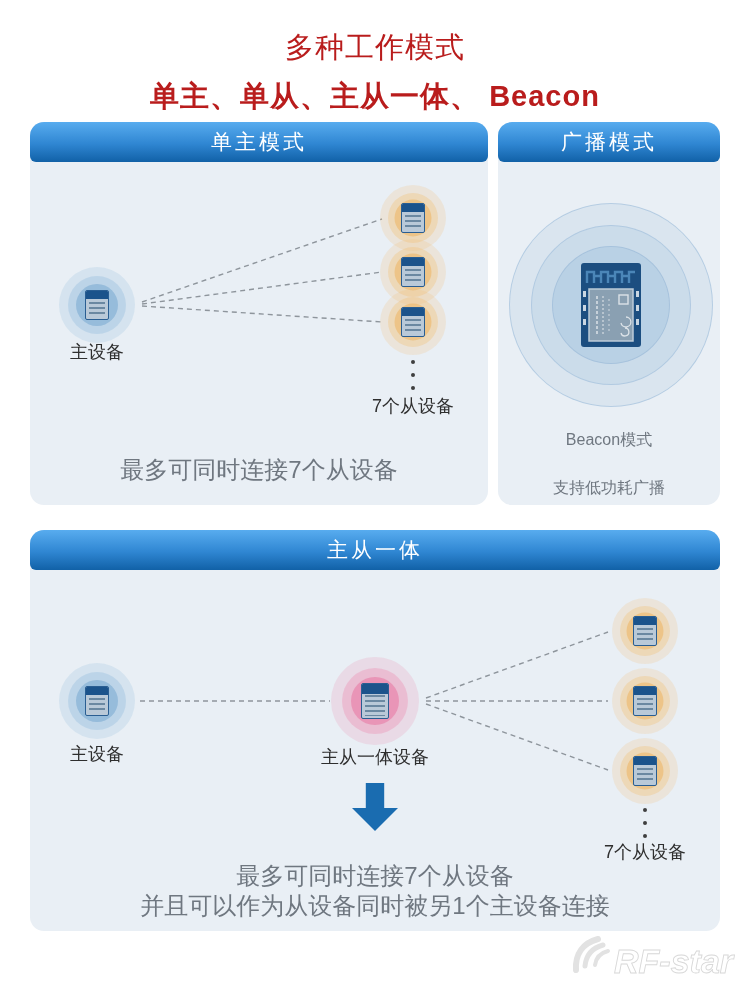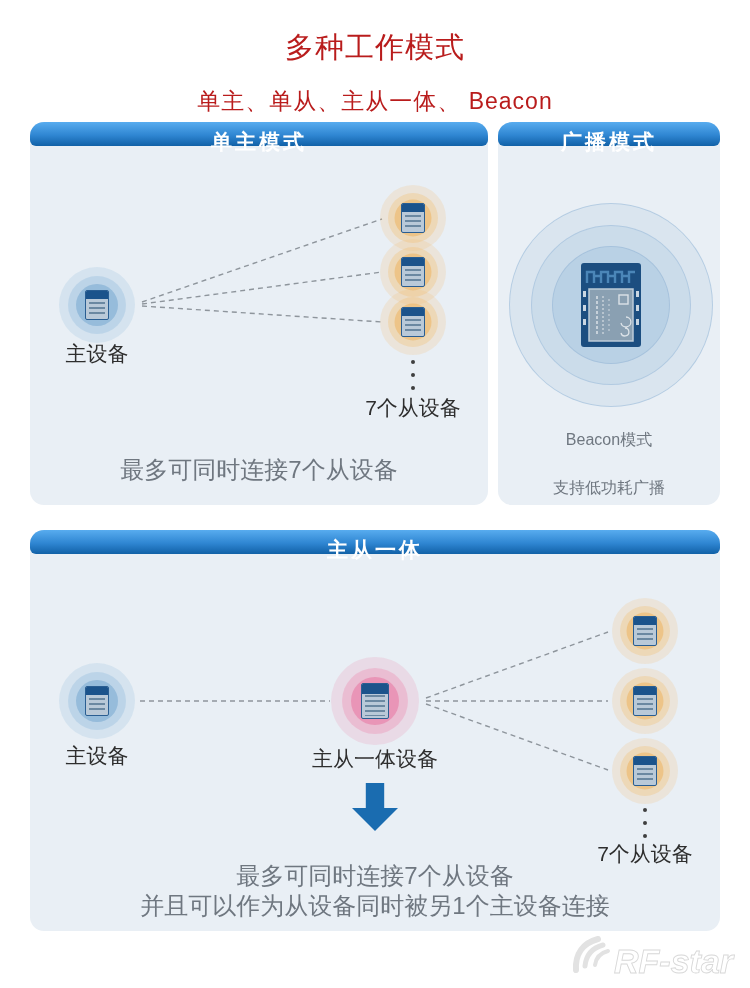--- a/index.html
+++ b/index.html
@@ -3,32 +3,32 @@
 <meta charset="utf-8">
 <style>
   * { margin:0; padding:0; box-sizing:border-box; }
   html,body { background:#ffffff; }
   body { font-family:"Liberation Sans","DejaVu Sans",sans-serif; }
   .canvas { position:relative; width:750px; height:988px; background:#fff; overflow:hidden; margin:0 auto; }
 
   
   .title { position:absolute; top:28px; left:0; width:750px; text-align:center; color:#b91c1c; }
   .title .l1 { font-size:29px; font-weight:500; letter-spacing:1px; }
-  .title .l2 { font-size:23px; font-weight:400; margin-top:18px; letter-spacing:1px; }
+  .title .l2 { font-size:29px; font-weight:700; margin-top:9px; letter-spacing:1px; }
 
   
   .panel { position:absolute; background:#e9eff5; border-radius:14px; }
   #panel-single-master { left:30px; top:122px; width:458px; height:383px; }
   #panel-broadcast     { left:498px; top:122px; width:222px; height:383px; }
   #panel-master-slave  { left:30px;  top:530px; width:690px; height:401px; }
   .panel-header {
-    position:absolute; top:0; left:0; right:0; height:24px;
+    position:absolute; top:0; left:0; right:0; height:40px;
     border-radius:14px 14px 6px 6px;
     background:linear-gradient(180deg,#58acef 0%,#2f86d2 55%,#1161a7 100%);
-    color:#fff; font-size:21px; font-weight:700; letter-spacing:3px;
+    color:#fff; font-size:21px; font-weight:400; letter-spacing:3px;
     text-align:center; line-height:40px;
   }
   .lines { position:absolute; left:0; top:0; width:100%; height:100%; pointer-events:none; }
   .lines line { stroke:#8e959c; stroke-width:1.4; stroke-dasharray:5 4; }
 
   
   .device { position:absolute; }
   .ring { position:absolute; top:50%; left:50%; transform:translate(-50%,-50%); border-radius:50%; }
   .device.blue  { width:76px; height:76px; }
   .device.blue  .r1 { width:76px; height:76px; background:rgba(142,185,219,.22); }
@@ -47,21 +47,21 @@
     position:absolute; top:50%; left:50%; transform:translate(-50%,-50%);
     width:24px; height:30px; background:#b9c9d8; border:1px solid #2a5e92;
     border-radius:2px; overflow:hidden; display:block;
   }
   .chip::before { content:""; position:absolute; top:0; left:0; right:0; height:8px; background:#1b538b; }
   .chip::after  { content:""; position:absolute; left:3px; right:3px; top:11px; bottom:2px;
     background:repeating-linear-gradient(180deg,#5d7d98 0 2px,transparent 2px 5px); opacity:.85; }
   .chip.big { width:28px; height:36px; }
   .chip.big::before { height:10px; }
 
-  .node-label { position:absolute; transform:translateX(-50%); color:#2e2e2e; font-size:21px; font-weight:500; white-space:nowrap;text-align:right; }
+  .node-label { position:absolute; transform:translateX(-50%); color:#2e2e2e; font-size:18px; font-weight:500; white-space:nowrap;text-align:right; }
   .caption { position:absolute; left:0; width:100%; text-align:center; color:#6f7780; font-size:24px; font-weight:500; white-space:nowrap; }
   .caption.small { font-size:16px; }
 
   .vdots { position:absolute; transform:translateX(-50%); display:flex; flex-direction:column; gap:9px; align-items:center; }
   .vdots i { width:4px; height:4px; border-radius:50%; background:#3f3f3f; }
 
   
   .beacon-rings { position:absolute; width:204px; height:204px; }
   .beacon-rings .b1 { width:204px; height:204px; background:rgba(191,212,230,.35); border:1px solid rgba(168,196,221,.75); }
   .beacon-rings .b2 { width:160px; height:160px; background:rgba(185,209,229,.45); border:1px solid rgba(168,196,221,.75); }

